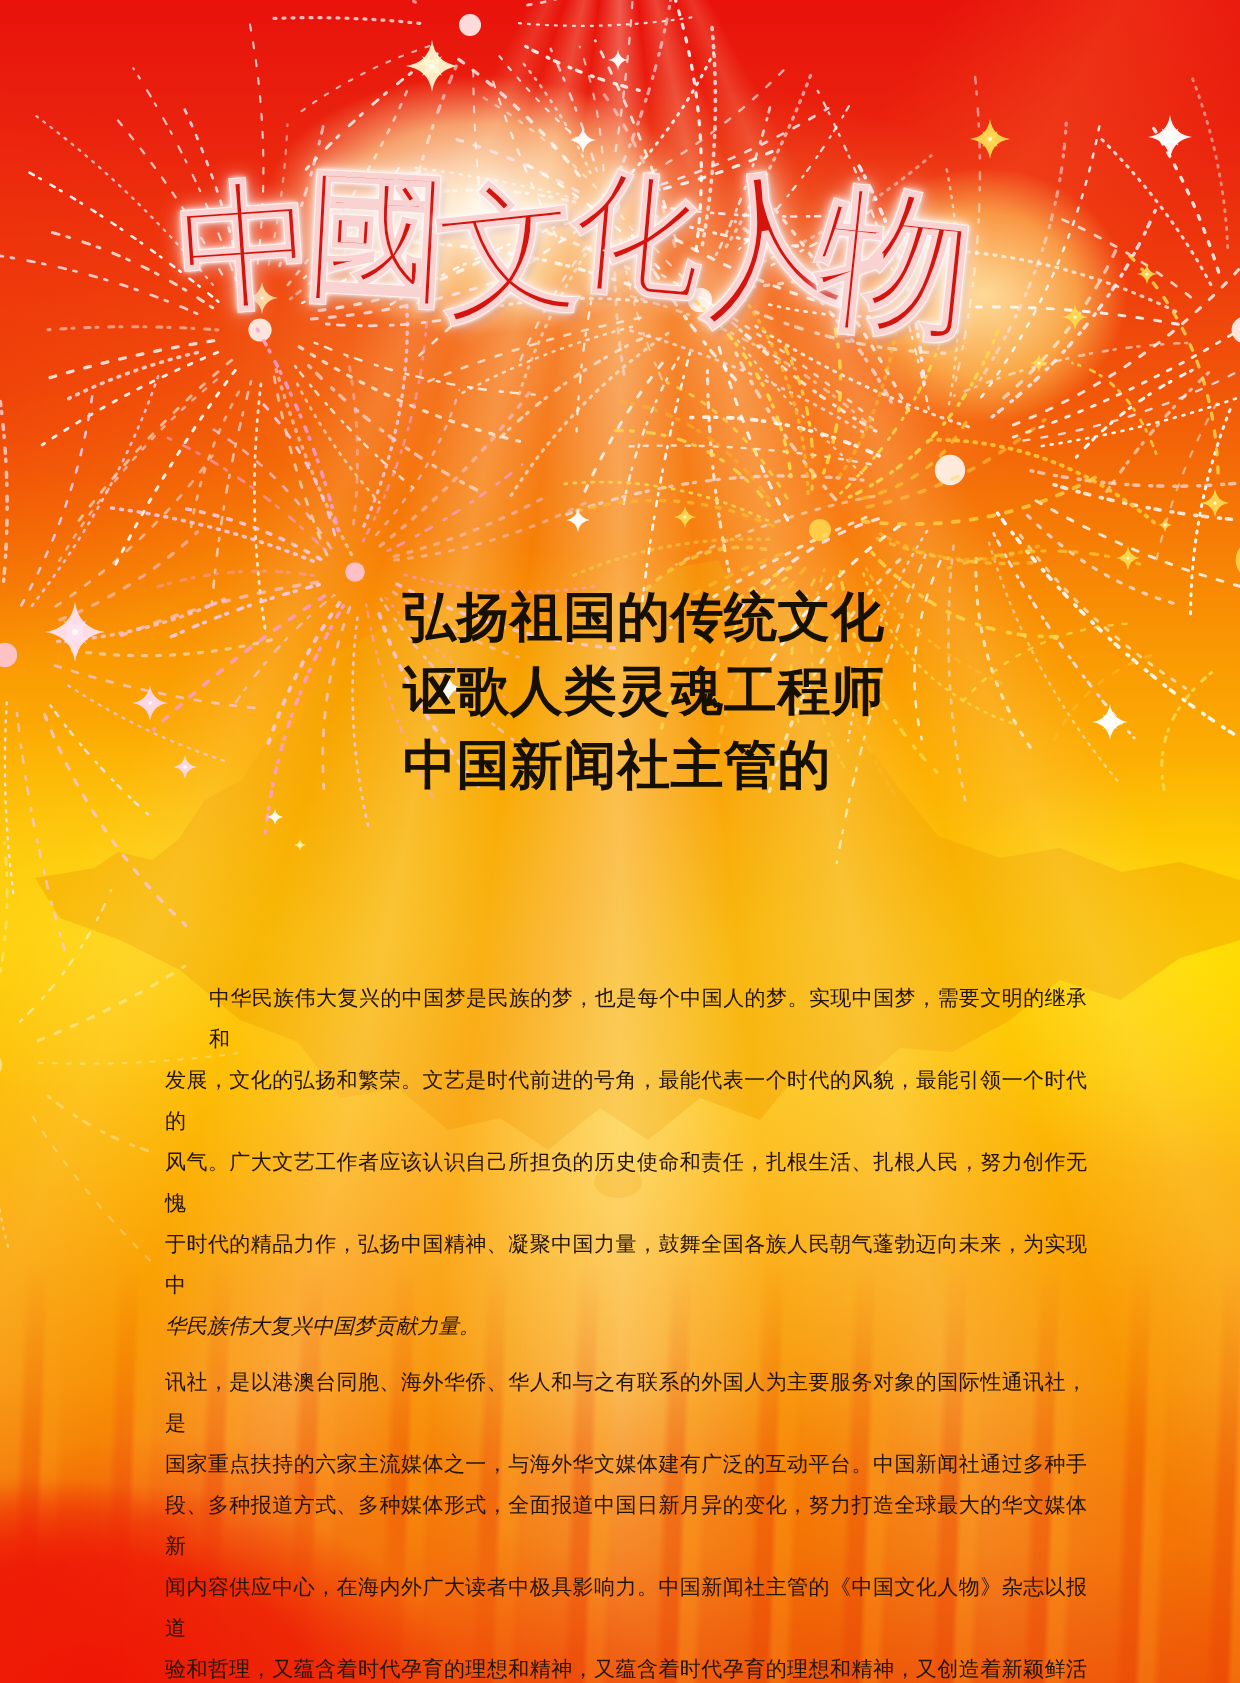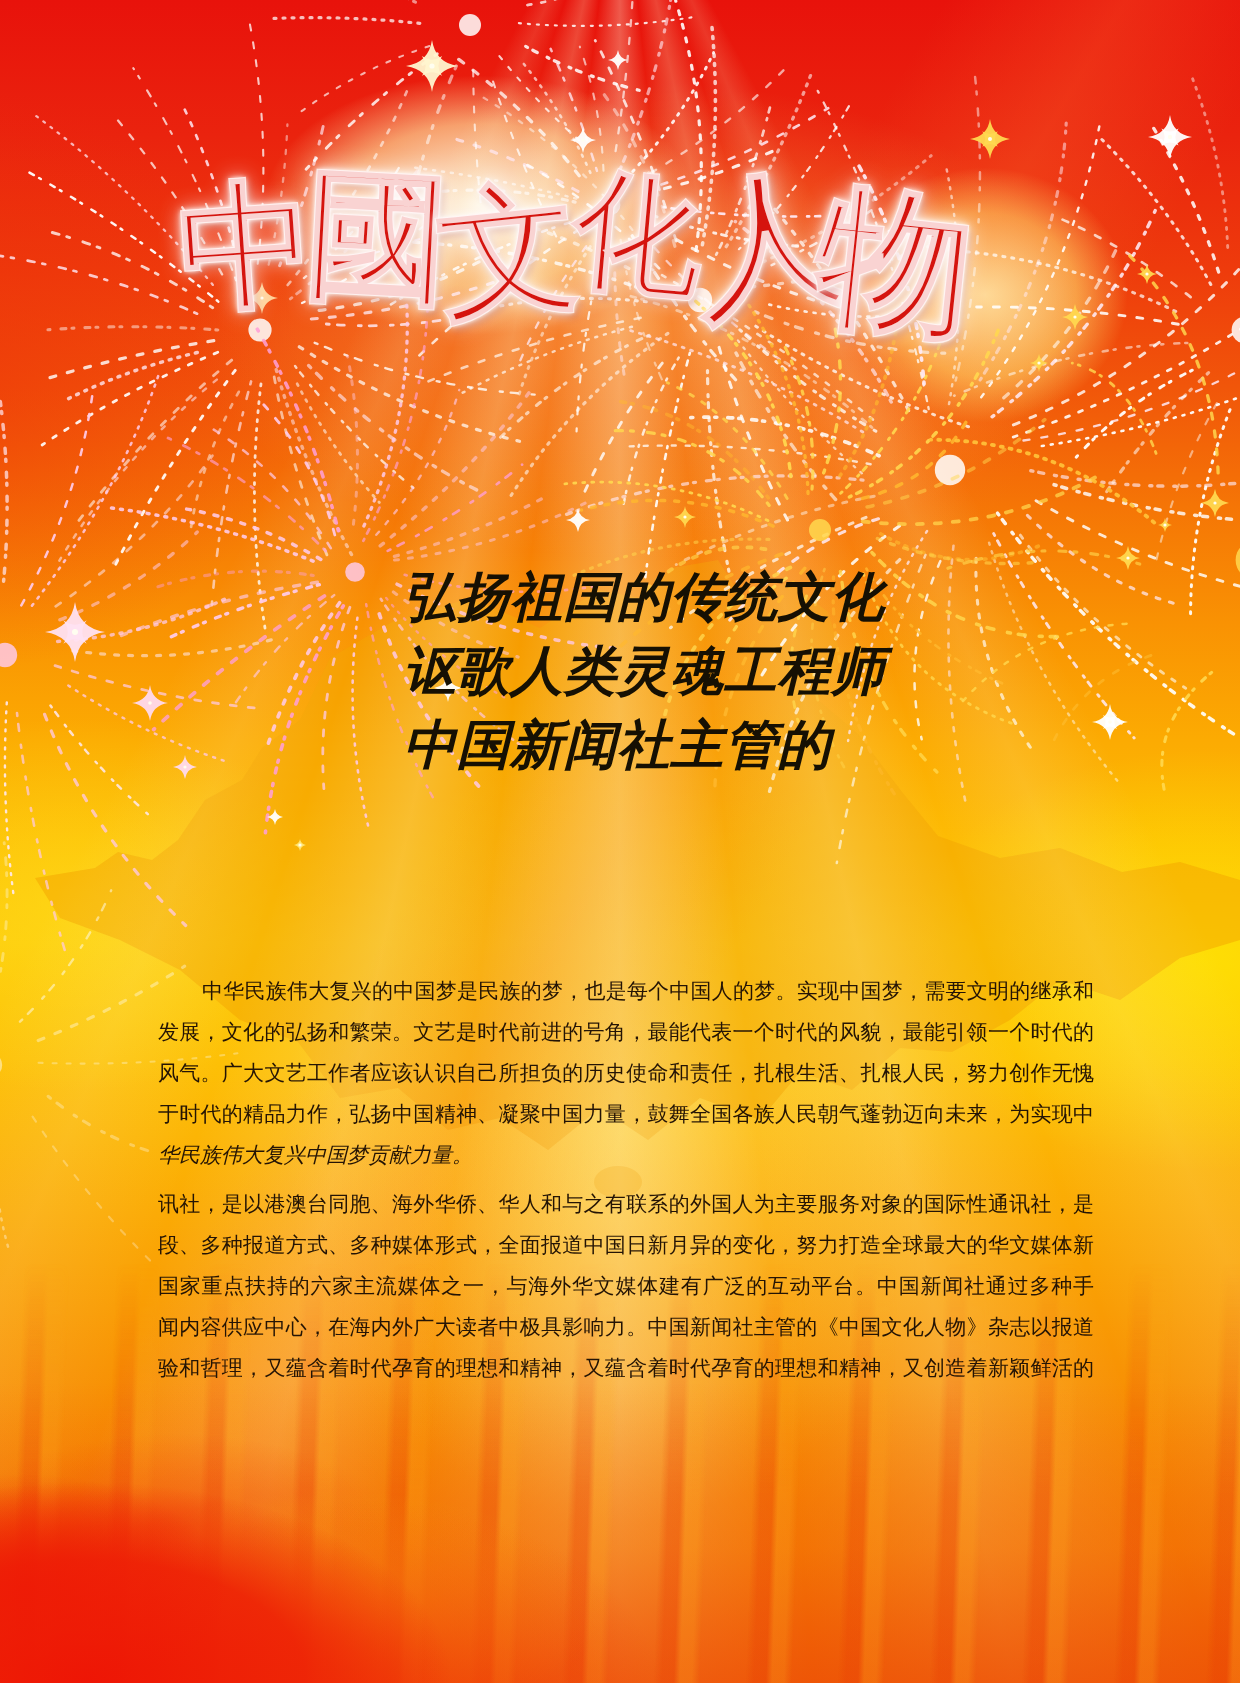--- a/index.html
+++ b/index.html
@@ -77,30 +77,30 @@
     -webkit-text-stroke:2px rgba(255,245,245,.85);
   }
   .title span{display:inline-block;}
   .title .c0{transform:rotate(-4deg) translateY(7px);}
   .title .c1{transform:rotate(3deg) translateY(-2px) scale(1.04);}
   .title .c2{transform:rotate(-6deg) translateY(12px) scale(1.02);}
   .title .c3{transform:rotate(5deg) translateY(-6px) scale(.95);}
   .title .c4{transform:rotate(-8deg) translateY(4px) scale(1.1);}
   .title .c5{transform:rotate(6deg) translateY(22px) scale(1.13);}
   .slogan{
-    position:absolute; left:403px; top:560px; z-index:9;
+    position:absolute; left:403px; top:580px; z-index:9;
     color:var(--slogan-text,#161003);
-    font-size:53px; line-height:74px; font-weight:600; letter-spacing:0.5px; white-space:nowrap;font-style:italic;
+    font-size:53px; line-height:74px; font-weight:600; letter-spacing:0.5px; white-space:nowrap;
   }
   .body-text{
     position:absolute; left:150px; top:962px; width:952px; z-index:9;
     color:var(--body-text,#241405);
     font-size:21px; line-height:41px; font-weight:500;
   }
-  .body-text p{margin:8px;}
+  .body-text p{margin:15px;}
   .bl{text-align:justify; text-align-last:justify;}
   .bl.indent{padding-left:44px;}
   .bl.end{text-align-last:left;font-style:italic;}
 </style>
 </head>
 <body>
 
 <div class="poster">
 
   <div class="layer glows"></div>
@@ -536,19 +536,19 @@
   <div class="body-text">
     <p>
       <span class="bl indent" style="display:block">中华民族伟大复兴的中国梦是民族的梦，也是每个中国人的梦。实现中国梦，需要文明的继承和</span>
       <span class="bl" style="display:block">发展，文化的弘扬和繁荣。文艺是时代前进的号角，最能代表一个时代的风貌，最能引领一个时代的</span>
       <span class="bl" style="display:block">风气。广大文艺工作者应该认识自己所担负的历史使命和责任，扎根生活、扎根人民，努力创作无愧</span>
       <span class="bl" style="display:block">于时代的精品力作，弘扬中国精神、凝聚中国力量，鼓舞全国各族人民朝气蓬勃迈向未来，为实现中</span>
       <span class="bl end" style="display:block">华民族伟大复兴中国梦贡献力量。</span>
     </p>
     <p>
       <span class="bl" style="display:block">讯社，是以港澳台同胞、海外华侨、华人和与之有联系的外国人为主要服务对象的国际性通讯社，是</span>
+      <span class="bl" style="display:block">国家重点扶持的六家主流媒体之一，与海外华文媒体建有广泛的互动平台。中国新闻社通过多种手</span>
       <span class="bl" style="display:block">段、多种报道方式、多种媒体形式，全面报道中国日新月异的变化，努力打造全球最大的华文媒体新</span>
-      <span class="bl" style="display:block">国家重点扶持的六家主流媒体之一，与海外华文媒体建有广泛的互动平台。中国新闻社通过多种手</span>
       <span class="bl" style="display:block">闻内容供应中心，在海内外广大读者中极具影响力。中国新闻社主管的《中国文化人物》杂志以报道</span>
       <span class="bl" style="display:block">验和哲理，又蕴含着时代孕育的理想和精神，又蕴含着时代孕育的理想和精神，又创造着新颖鲜活的</span>
     </p>
   </div>
 </div>
 
 </body></html>

